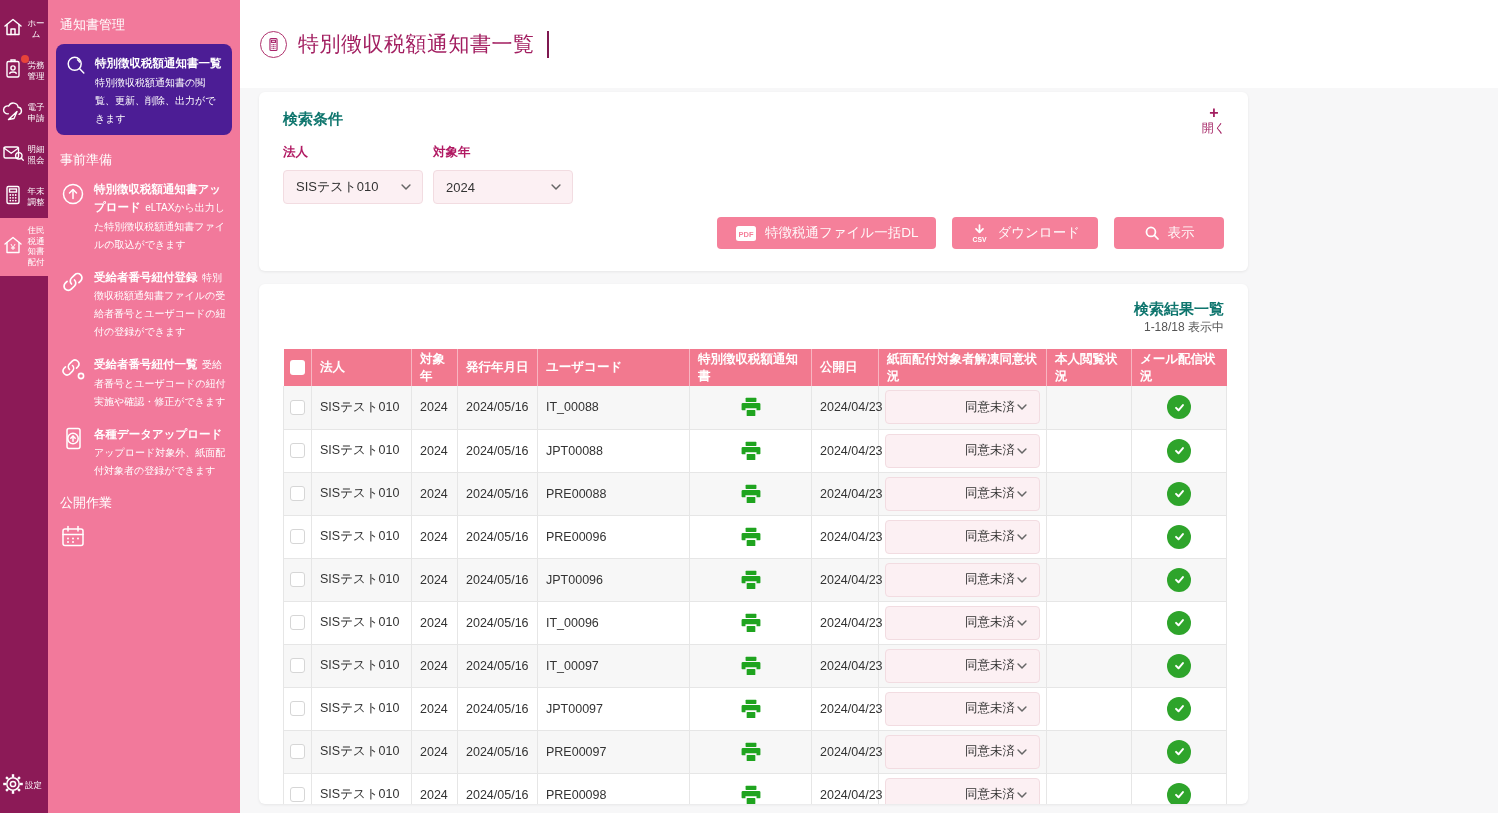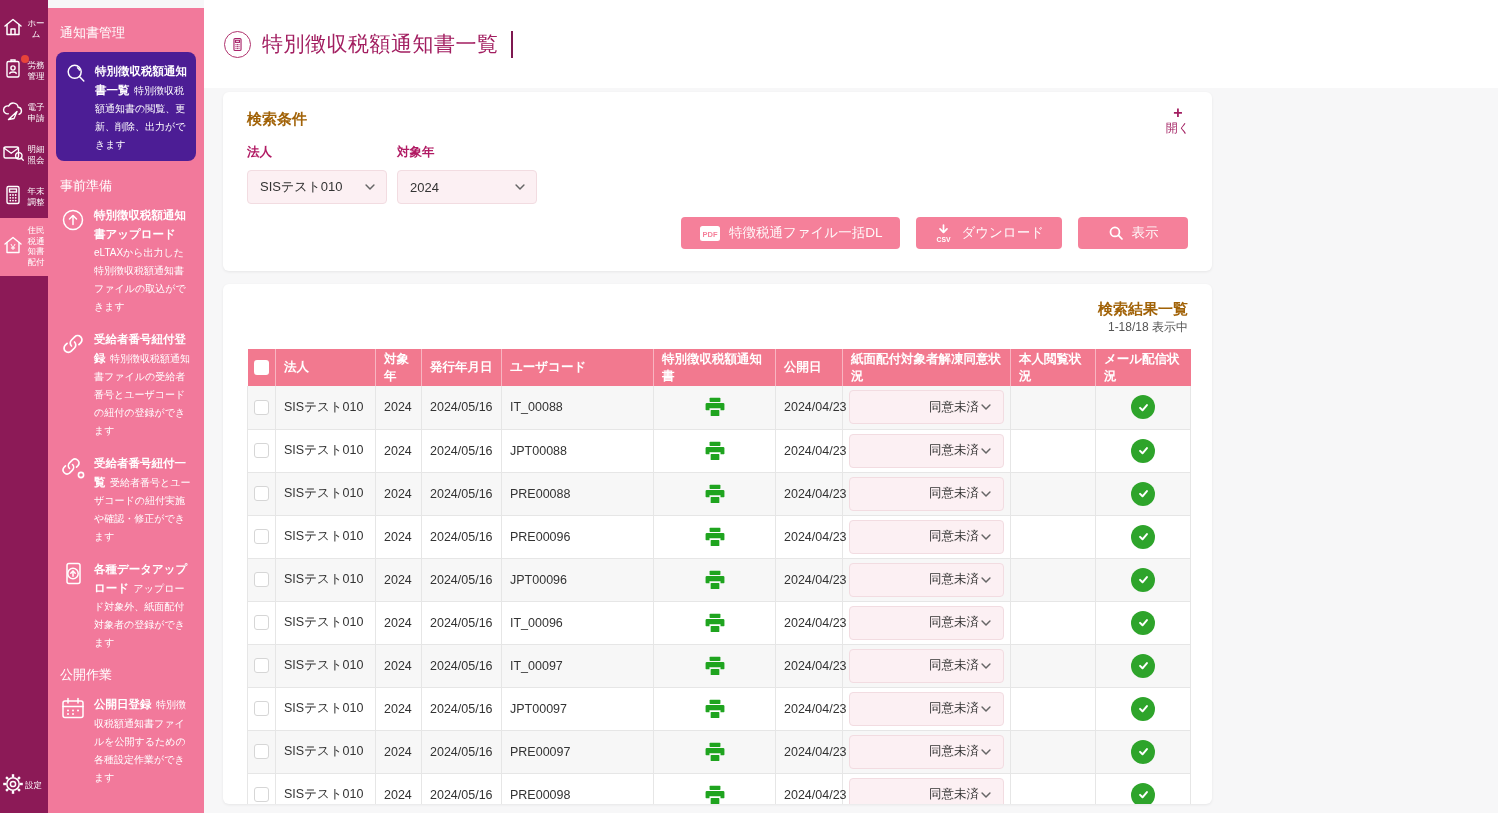--- a/index.html
+++ b/index.html
@@ -11,21 +11,21 @@
   
   .rail { width:48px; background:#8C1A57; display:flex; flex-direction:column; align-items:stretch; padding-top:8px; flex-shrink:0; }
   .rail-item { display:flex; flex-direction:row; align-items:center; color:#fff; font-size:8.5px; line-height:1.25; text-align:center; padding:7px 1px 8px; cursor:pointer; }
   .rail-item.active { background:#F2799B; }
   .rail-icon { position:relative; width:24px; height:24px; margin-bottom:3px; }
   .rail-icon svg { width:24px; height:24px; display:block; }
   .badge { position:absolute; top:-2px; right:-4px; width:8px; height:8px; border-radius:50%; background:#E8443A; }
   .rail-spacer { flex:1; }
   #rail-bottom { padding-bottom:6px; }
   
-  .sidebar { width:156px; background:#F2799B; color:#fff; padding:10px 8px 10px 8px; flex-shrink:0; overflow:hidden;margin-top:8px; }
+  .sidebar { width:192px; background:#F2799B; color:#fff; padding:10px 8px 10px 8px; flex-shrink:0; overflow:hidden; }
   .section-title { font-size:13px; font-weight:400; margin:6px 4px 10px; }
   .side-section { margin-bottom:16px; }
   .side-item { display:flex; gap:6px; margin:0 2px 15px; cursor:pointer; align-items:flex-start; }
   .side-icon { flex:0 0 30px; }
   .side-icon svg { width:30px; height:30px; display:block; }
   .side-text { flex:1; min-width:0; }
   .side-title { font-size:11.5px; font-weight:bold; line-height:1.35; margin-bottom:2px; }
   .side-desc { font-size:10px; line-height:1.5; }
   .side-item.active { background:#4c1d95; border-radius:8px; padding:9px 7px; margin:0 0 16px; }
   .side-item.active .side-icon { flex-basis:26px; }
@@ -35,21 +35,21 @@
   .main-header { height:88px; background:#fff; display:flex; align-items:center; padding-left:20px; gap:11px; }
   .title-badge { width:27px; height:27px; border:1.5px solid #B0336E; border-radius:50%; display:flex; align-items:center; justify-content:center; }
   .title-badge svg { width:17px; height:17px; }
   .page-title { font-size:21px; color:#A21E60; font-weight:500; letter-spacing:.5px; }
   .caret { width:2px; height:27px; background:#7E1850; margin-left:1px; animation:blink 1.1s steps(1) infinite; }
   @keyframes blink { 50% { opacity:0; } }
   .content { padding:4px 0 0 19px; }
   .card { background:#fff; border-radius:6px; box-shadow:0 1px 3px rgba(0,0,0,.07); width:989px; }
   
   .search-card { position:relative; padding:18px 24px 22px; margin-bottom:13px; }
-  .section-heading { font-size:15px; color:#a16207; font-weight:600; }
+  .section-heading { font-size:15px; color:#0f766e; font-weight:600; }
   .expand-link { position:absolute; top:12px; right:22px; text-align:center; color:#A21E60; font-size:12px; cursor:pointer; line-height:1.1; }
   .expand-link .plus { font-size:16px; font-weight:bold; display:block; }
   .field-row { display:flex; gap:10px; margin-top:15px; }
   .field label { display:block; color:#B11A63; font-size:12.5px; font-weight:bold; margin-bottom:9px; }
   .select { width:140px; height:34px; background:#FCF0F3; border:1px solid #F2DCE1; border-radius:4px; display:flex; align-items:center; justify-content:space-between; padding:0 9px 0 12px; font-size:13px; color:#333; cursor:pointer; }
   .select svg, .chev svg { width:14px; height:14px; display:block; }
   .reset-row { text-align:right; margin-top:21px; color:#555; font-size:12.5px; }
   .reset-link { cursor:pointer; }
   .buttons-row { display:flex; justify-content:flex-end; gap:16px; margin-top:13px; }
   .btn { height:32px; background:#F5809A; color:rgba(255,255,255,.95); border:none; border-radius:4px; font-size:13.5px; display:inline-flex; align-items:center; justify-content:center; gap:8px; padding:0 18px; cursor:pointer; font-family:inherit; }
@@ -267,24 +267,20 @@
                 <path d="M5 12.5 H25"></path>
                 <g fill="#fff" stroke="none">
                   <circle cx="10" cy="16.5" r="1"></circle>
                   <circle cx="15" cy="16.5" r="1"></circle>
                   <circle cx="20" cy="16.5" r="1"></circle>
                   <circle cx="10" cy="20" r="1"></circle>
                   <circle cx="15" cy="20" r="1"></circle>
                 </g>
               </svg>
             </span>
-    <span class="side-text">
-      <span class="side-title">公開日登録</span>
-      <span class="side-desc">特別徴収税額通知書ファイルを公開するための各種設定作業ができます</span>
-    </span>
   </div>
         </div>
   </div>
     </div>
 </aside>
 
 <main class="main">
   <div class="main-header">
     <span class="title-badge svg-icon">
         <svg viewBox="0 0 24 24" fill="none" stroke="#A8246A" stroke-width="1.6">

